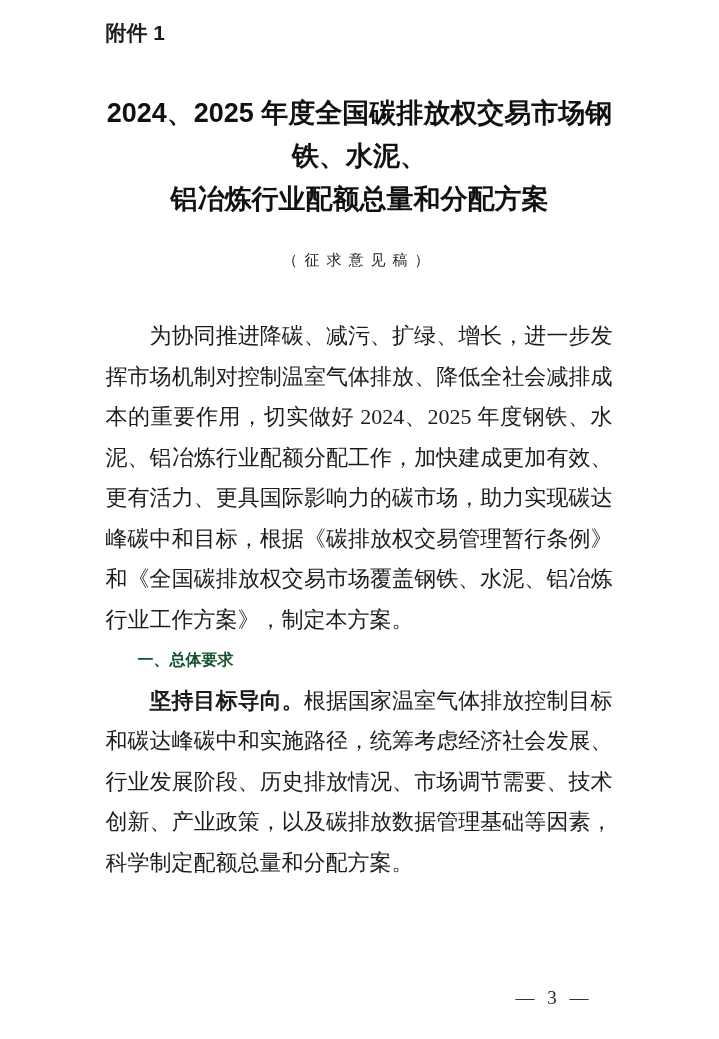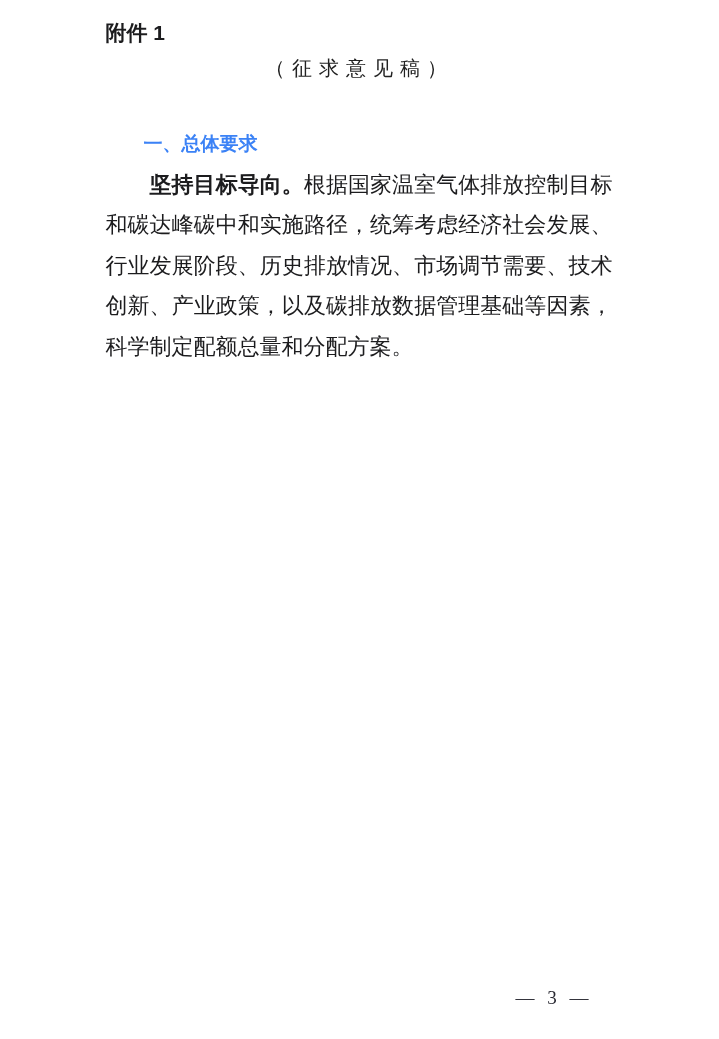--- a/index.html
+++ b/index.html
@@ -32,46 +32,46 @@
     font-family: "Liberation Sans", sans-serif;
     font-weight: 700;
     font-size: 27px;
     line-height: 43px;
     color: #111111;
   }
   .title .title-line {
     display: block;
   }
   .subtitle {
-    margin-top: 8px;
+    margin-top: 25px;
     text-align: center;
     font-family: "Liberation Serif", serif;
-    font-size: 20px;
+    font-size: 15px;
     line-height: 28px;
     letter-spacing: 7px;
     color: #222222;
   }
   .doc-body {
     margin: 42px 36px 0 35px;
     font-family: "Liberation Serif", serif;
     font-size: 22px;
     line-height: 40.5px;
     text-align: justify;
     color: #1c1c1e;
   }
   .doc-body p {
     margin: 0;
     padding: 0;
     text-indent: 2em;
   }
   .section-heading {
     font-family: "Liberation Sans", sans-serif;
     font-weight: 700;
-    font-size: 19px;
-    color: #3b82f6;
+    font-size: 16px;
+    color: #14532d;
   }
   .lead {
     font-weight: 700;
     font-family: Liberation Serif, serif;
   }
   .page-number {
     position: absolute;
     right: 56px;
     bottom: 30px;
     font-family: "Liberation Serif", serif;
@@ -80,25 +80,30 @@
     color: #2a2a33;
   }
 </style>
 </head>
 <body>
 
 <div class="page">
 
   <div class="attachment">附件 1</div>
 
+  <h1 class="title">
+    <span class="title-line">2024、2025 年度全国碳排放权交易市场钢铁、水泥、</span>
+    <span class="title-line">铝冶炼行业配额总量和分配方案</span>
+  </h1>
 
   <div class="subtitle">（征求意见稿）</div>
 
   <div class="doc-body">
 
+    <p>为协同推进降碳、减污、扩绿、增长，进一步发挥市场机制对控制温室气体排放、降低全社会减排成本的重要作用，切实做好 2024、2025 年度钢铁、水泥、铝冶炼行业配额分配工作，加快建成更加有效、更有活力、更具国际影响力的碳市场，助力实现碳达峰碳中和目标，根据《碳排放权交易管理暂行条例》和《全国碳排放权交易市场覆盖钢铁、水泥、铝冶炼行业工作方案》，制定本方案。</p>
 
     <p class="section-heading">一、总体要求</p>
 
     <p><span class="lead">坚持目标导向。</span><span>根据国家温室气体排放控制目标和碳达峰碳中和实施路径，统筹考虑经济社会发展、行业发展阶段、历史排放情况、市场调节需要、技术创新、产业政策，以及碳排放数据管理基础等因素，科学制定配额总量和分配方案。</span></p>
 
 
   </div>
 
   <div class="page-number">— 3 —</div>
 

